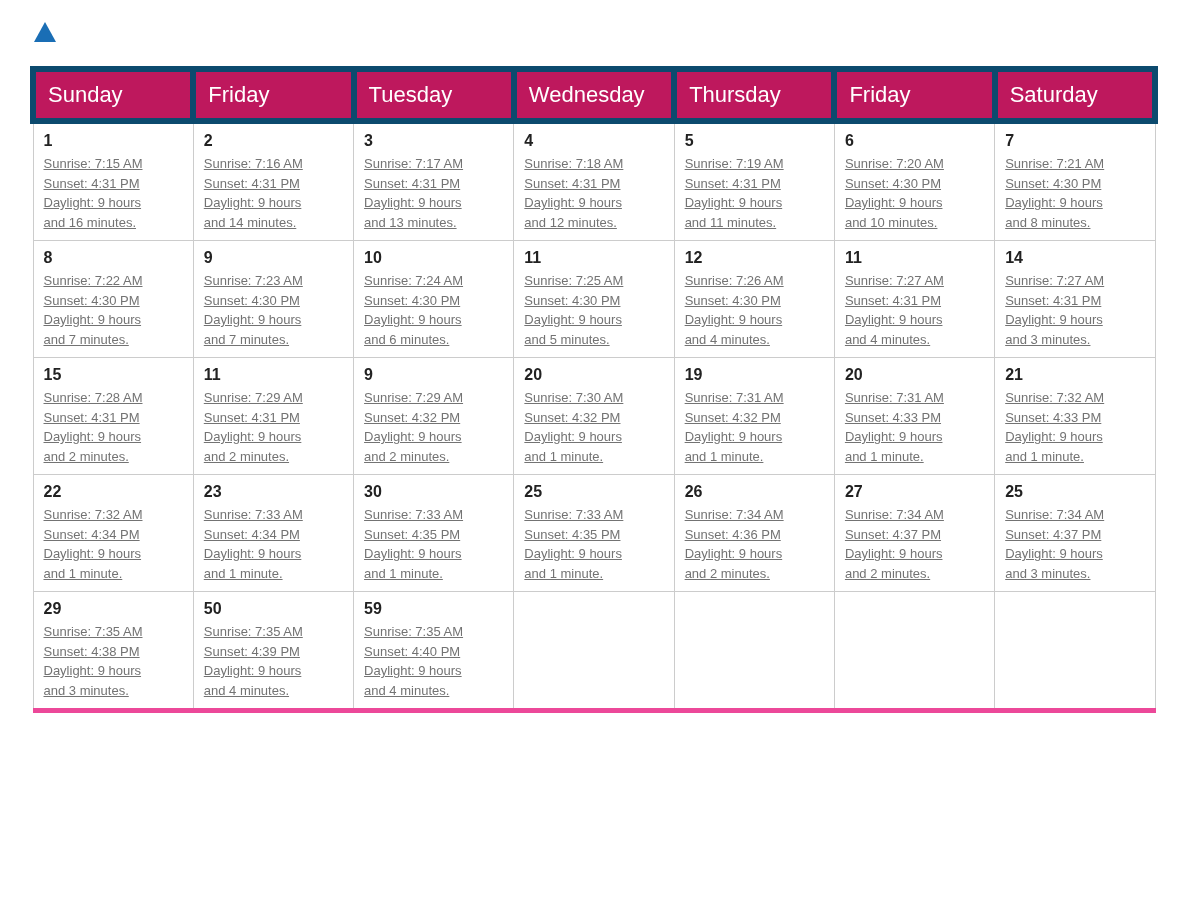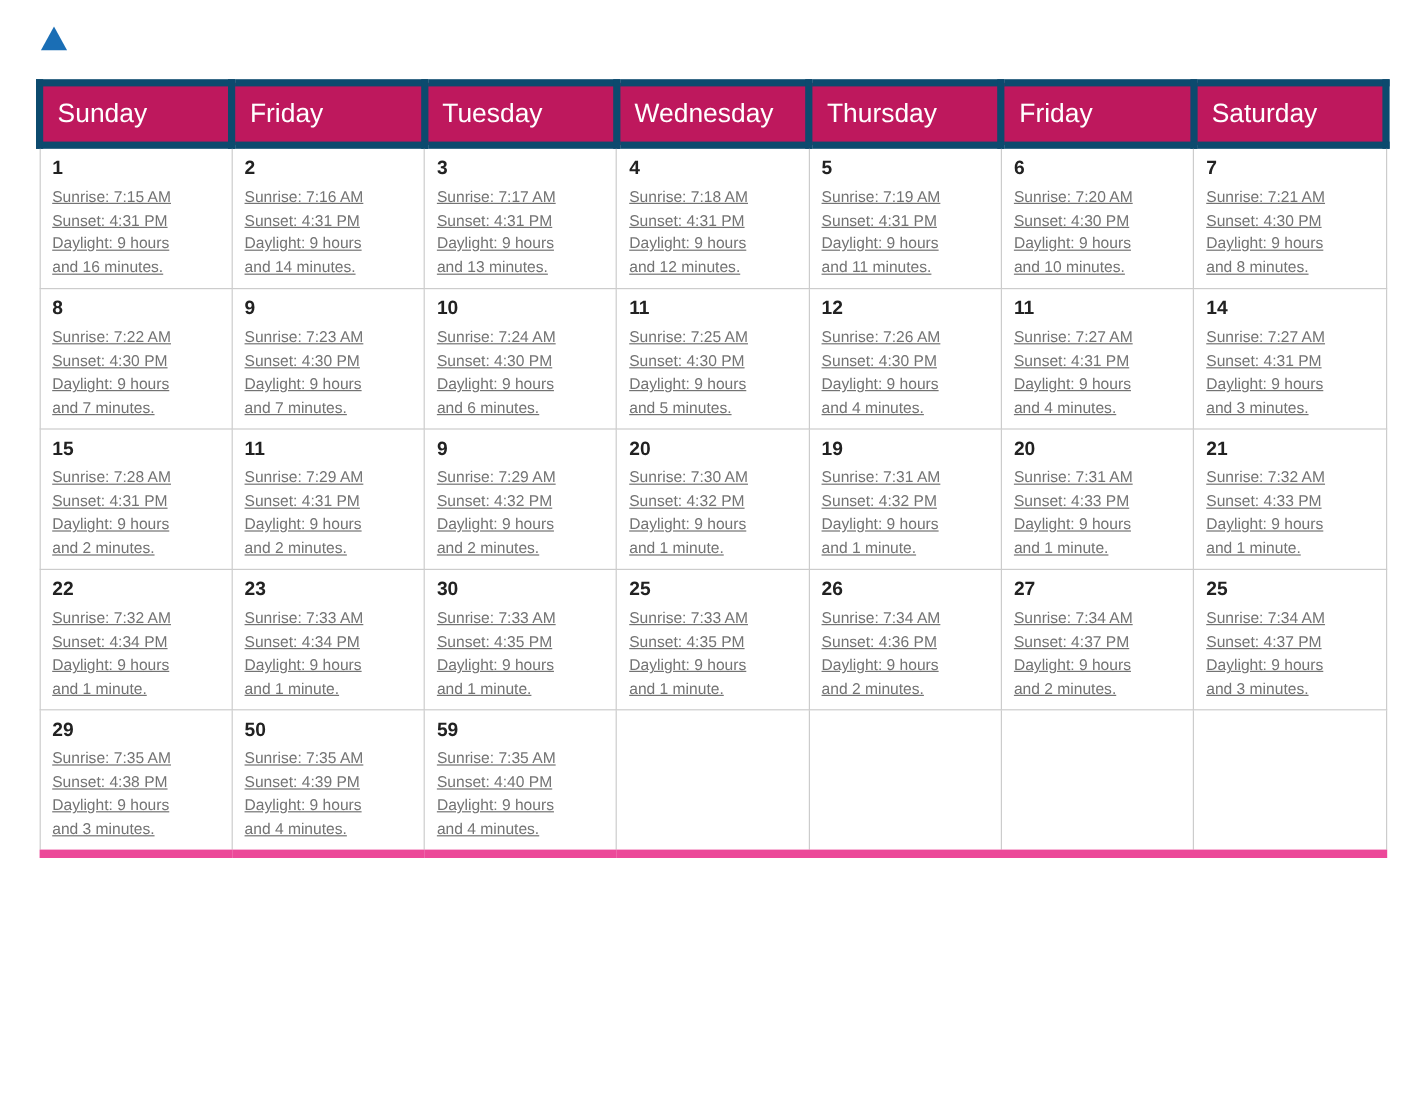--- a/index.html
+++ b/index.html
@@ -48,21 +48,21 @@
       vertical-align: top;
       padding: 8px 10px;
       border: 1px solid #ccc;
       width: 14.28%;
       font-size: 13px;
       color: #333;
       min-height: 100px;
       background: #fff;
     }
     .calendar tr:last-child td {
-      border-bottom: 7px solid #ec4899;
+      border-bottom: 5px solid #ec4899;
     }
     .day-number {
       font-size: 16px;
       font-weight: bold;
       color: #222;
       display: block;
       margin-bottom: 4px;
     }
     .day-info {
       font-size: 13px;

